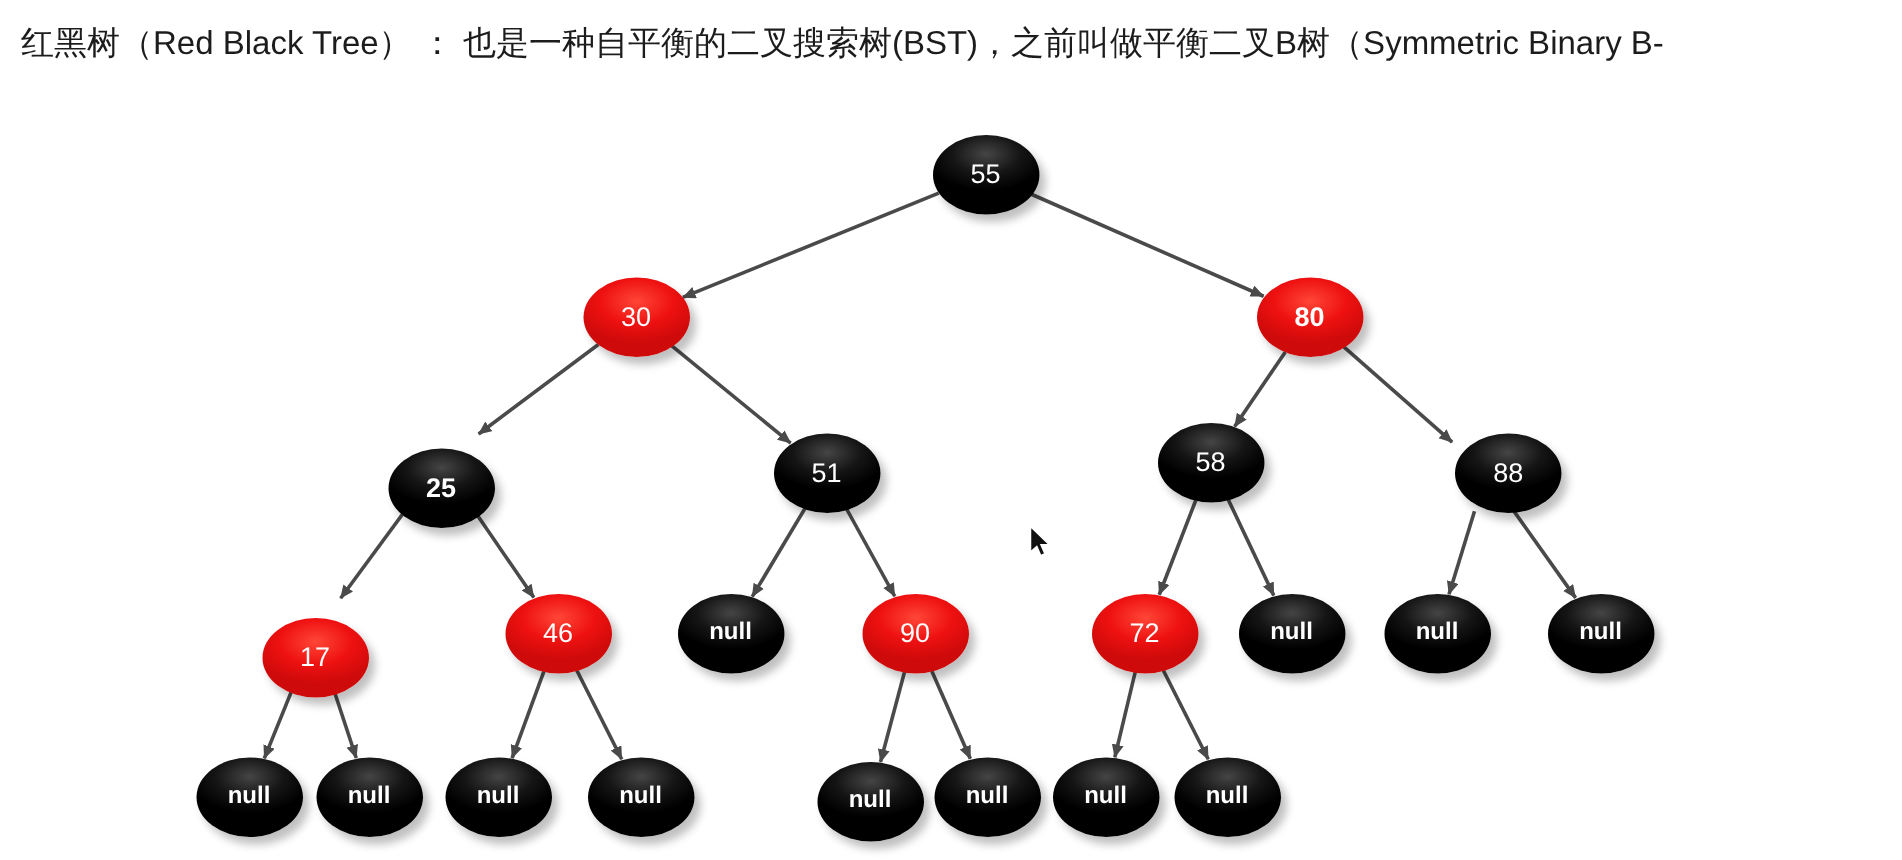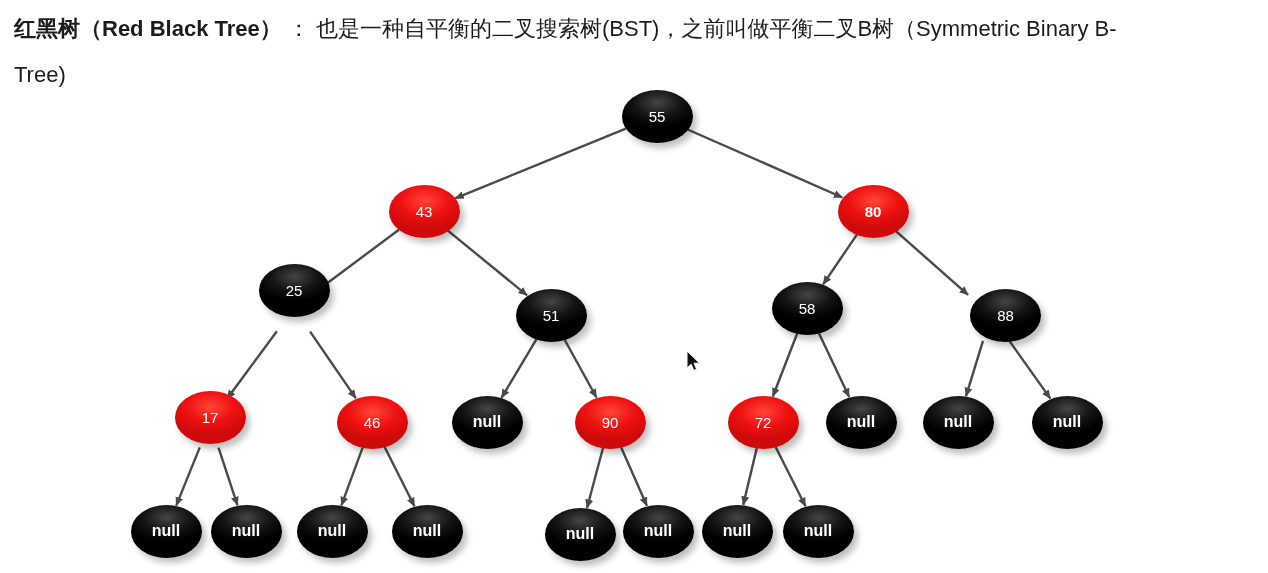--- a/index.html
+++ b/index.html
@@ -19,38 +19,38 @@
     overflow:hidden;
     font-family:"Liberation Sans","DejaVu Sans",sans-serif;
   }
   .header{
     position:absolute;
     left:14px;top:6px;right:8px;
     font-size:22px;
     line-height:46px;
     color:var(--title-color);
   }
-  .header .l1 b{font-weight:700;}
+  .header .l1 b{font-weight:400;}
   .header .l1, .header .l2{display:block;white-space:nowrap;}
   .tree{
     position:absolute;inset:0;
   }
   .tree svg{
     position:absolute;left:0;top:0;
   }
   .edge-line{
     stroke:var(--edge-color);
     stroke-width:2.4;
   }
   .node{
     position:absolute;
     border-radius:50%;
     display:flex;align-items:center;justify-content:center;
     color:var(--node-text);
-    font-size:15px;
+    font-size:18px;
     box-shadow:4px 5px 6px rgba(0,0,0,0.25);
   }
   .node.black{
     background:radial-gradient(ellipse 58% 46% at 50% 24%, #454545 0%, #151515 55%, var(--black-node) 100%);
   }
   .node.red{
     background:radial-gradient(ellipse 62% 52% at 50% 30%, #ff4636 0%, var(--red-node) 55%, #cf0a0a 100%);
   }
   .node.null-node{font-size:16px;font-weight:bold;}
   .cursor{
@@ -59,21 +59,20 @@
     width:16px;height:22px;
   }
 </style>
 </head>
 <body>
 
 <div class="page">
 
   <div class="header">
     <span class="l1"><b>红黑树（Red Black Tree）</b><span> ： 也是一种自平衡的二叉搜索树(BST)，之前叫做平衡二叉B树（Symmetric Binary B-</span></span>
-    <span class="l2">Tree)</span>
   </div>
 
   <div class="tree">
     <svg width="1268" height="573" viewBox="0 0 1268 573">
       <defs>
         <marker id="arrowhead" markerUnits="userSpaceOnUse" markerWidth="10" markerHeight="9" refX="8.5" refY="4" orient="auto">
           <path d="M0,0 L9,4 L0,8 Z" style="fill:var(--edge-color)"></path>
         </marker>
       </defs>
     <line x1="625.8" y1="128.7" x2="455.2" y2="198.3" class="edge-line" marker-end="url(#arrowhead)"></line>
@@ -94,27 +93,27 @@
         <line x1="218.5" y1="447.7" x2="237.5" y2="505.3" class="edge-line" marker-end="url(#arrowhead)"></line>
         <line x1="362.6" y1="447.6" x2="341.4" y2="505.4" class="edge-line" marker-end="url(#arrowhead)"></line>
         <line x1="384.5" y1="446.8" x2="414.5" y2="506.2" class="edge-line" marker-end="url(#arrowhead)"></line>
         <line x1="603.0" y1="448.0" x2="587.0" y2="508.0" class="edge-line" marker-end="url(#arrowhead)"></line>
         <line x1="621.1" y1="447.2" x2="646.9" y2="505.8" class="edge-line" marker-end="url(#arrowhead)"></line>
         <line x1="756.8" y1="448.1" x2="743.2" y2="504.9" class="edge-line" marker-end="url(#arrowhead)"></line>
         <line x1="775.5" y1="446.8" x2="805.5" y2="506.2" class="edge-line" marker-end="url(#arrowhead)"></line>
       </svg>
     <div id="nodes-layer">
         <div class="node black" style="width: 71px; height: 53px; left: 621.5px; top: 89.5px;">55</div>
-        <div class="node red" style="width: 71px; height: 53px; left: 388.5px; top: 184.5px;">43</div>
+        <div class="node red" style="width: 71px; height: 53px; left: 388.5px; top: 184.5px;">30</div>
         <div class="node red" style="width: 71px; height: 53px; left: 837.5px; top: 184.5px; font-weight: bold;">80</div>
-        <div class="node black" style="width: 71px; height: 53px; left: 258.5px; top: 264px;">25</div>
+        <div class="node black" style="width: 71px; height: 53px; left: 258.5px; top: 299px; font-weight: bold;">25</div>
         <div class="node black" style="width: 71px; height: 53px; left: 515.5px; top: 288.5px;">51</div>
         <div class="node black" style="width: 71px; height: 53px; left: 771.5px; top: 281.5px;">58</div>
         <div class="node black" style="width: 71px; height: 53px; left: 970px; top: 288.5px;">88</div>
-        <div class="node red" style="width: 71px; height: 53px; left: 174.5px; top: 391px;">17</div>
+        <div class="node red" style="width: 71px; height: 53px; left: 174.5px; top: 412px;">17</div>
         <div class="node red" style="width: 71px; height: 53px; left: 336.5px; top: 395.5px;">46</div>
         <div class="node black null-node" style="width: 71px; height: 53px; left: 451.5px; top: 395.5px;">null</div>
         <div class="node red" style="width: 71px; height: 53px; left: 574.5px; top: 395.5px;">90</div>
         <div class="node red" style="width: 71px; height: 53px; left: 727.5px; top: 395.5px; text-align: center;">72</div>
         <div class="node black null-node" style="width: 71px; height: 53px; left: 825.5px; top: 395.5px;">null</div>
         <div class="node black null-node" style="width: 71px; height: 53px; left: 922.5px; top: 395.5px;">null</div>
         <div class="node black null-node" style="width: 71px; height: 53px; left: 1031.5px; top: 395.5px;">null</div>
         <div class="node black null-node" style="width: 71px; height: 53px; left: 130.5px; top: 504.5px;">null</div>
         <div class="node black null-node" style="width: 71px; height: 53px; left: 210.5px; top: 504.5px;">null</div>
         <div class="node black null-node" style="width: 71px; height: 53px; left: 296.5px; top: 504.5px;">null</div>

